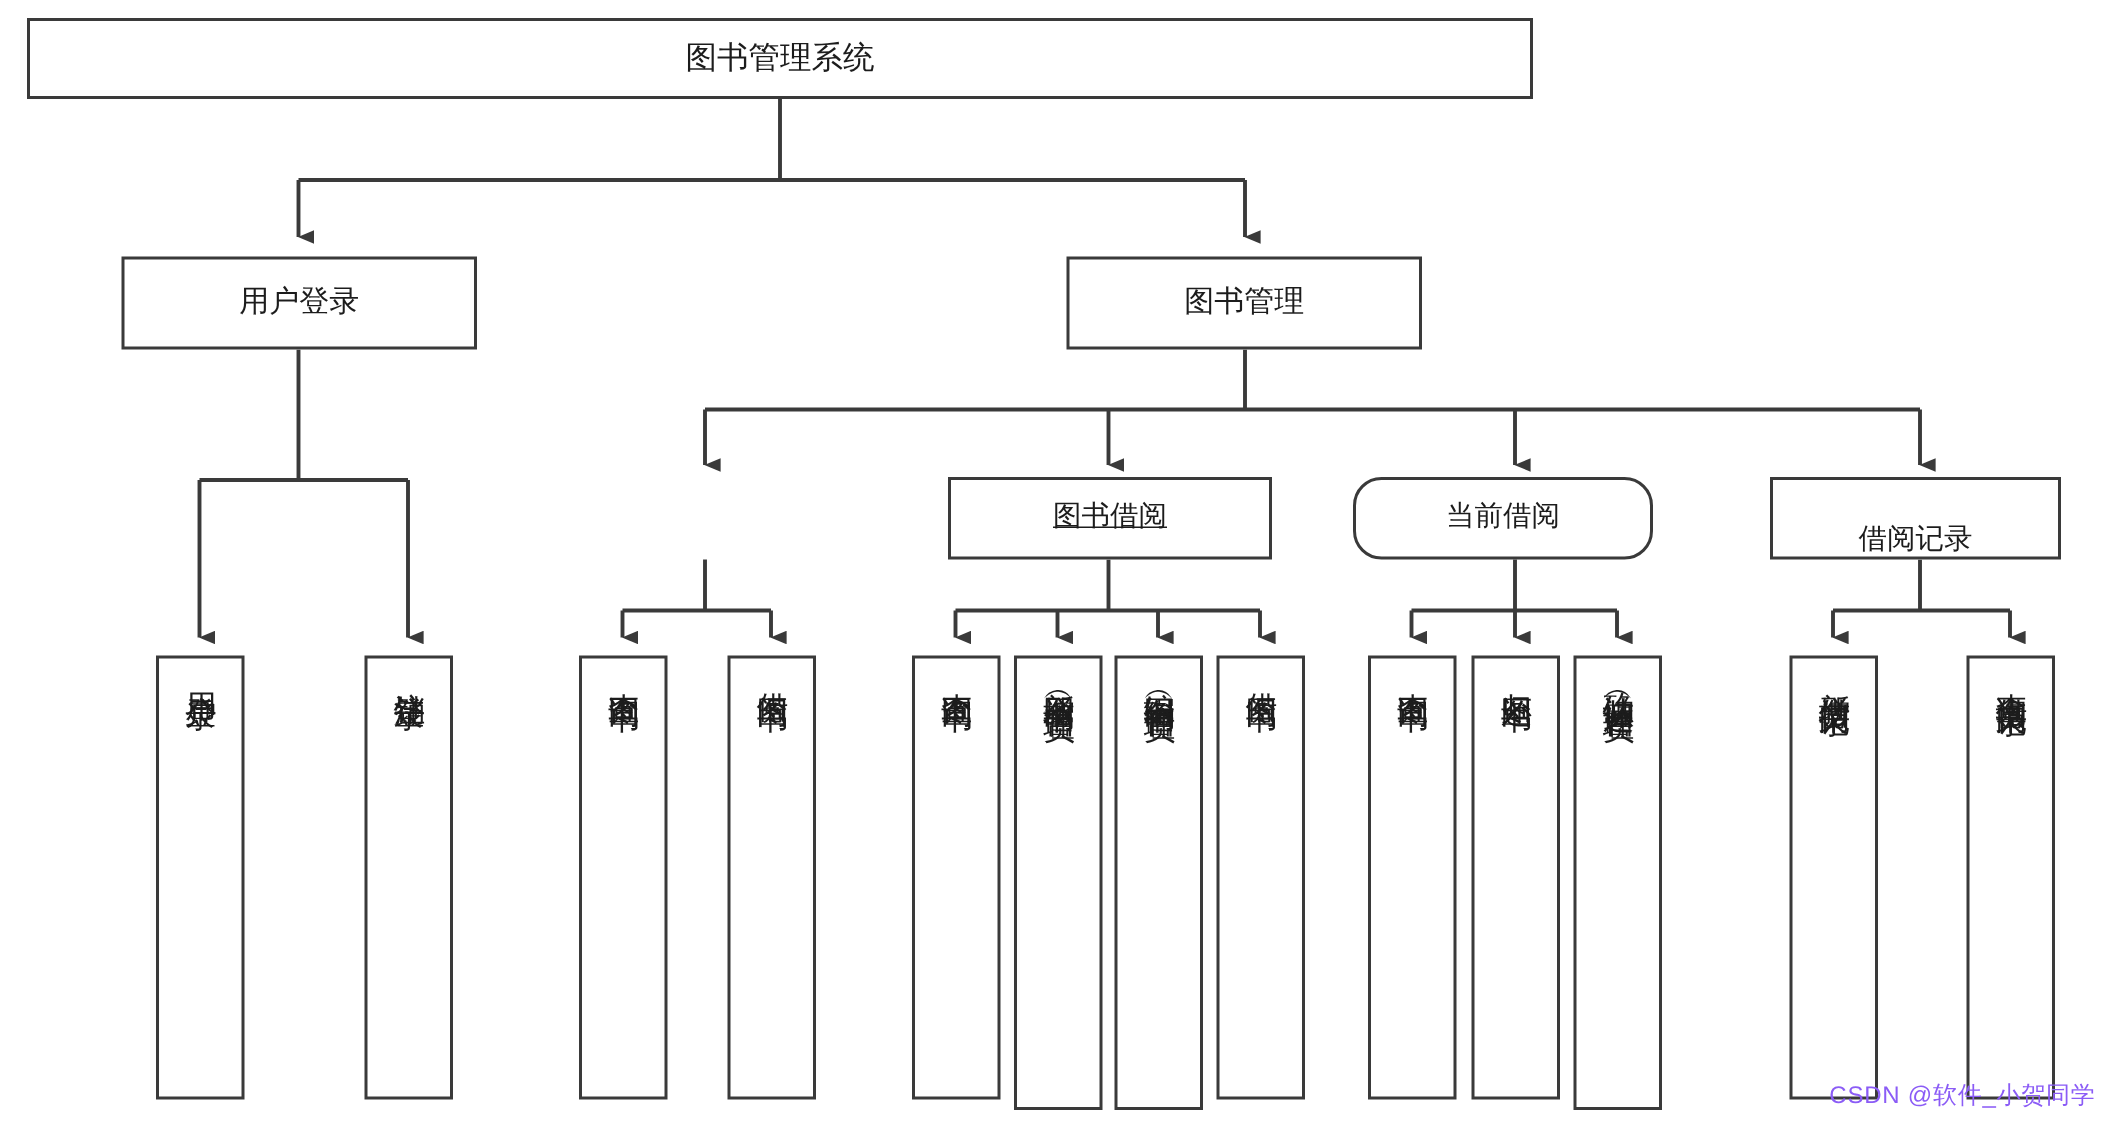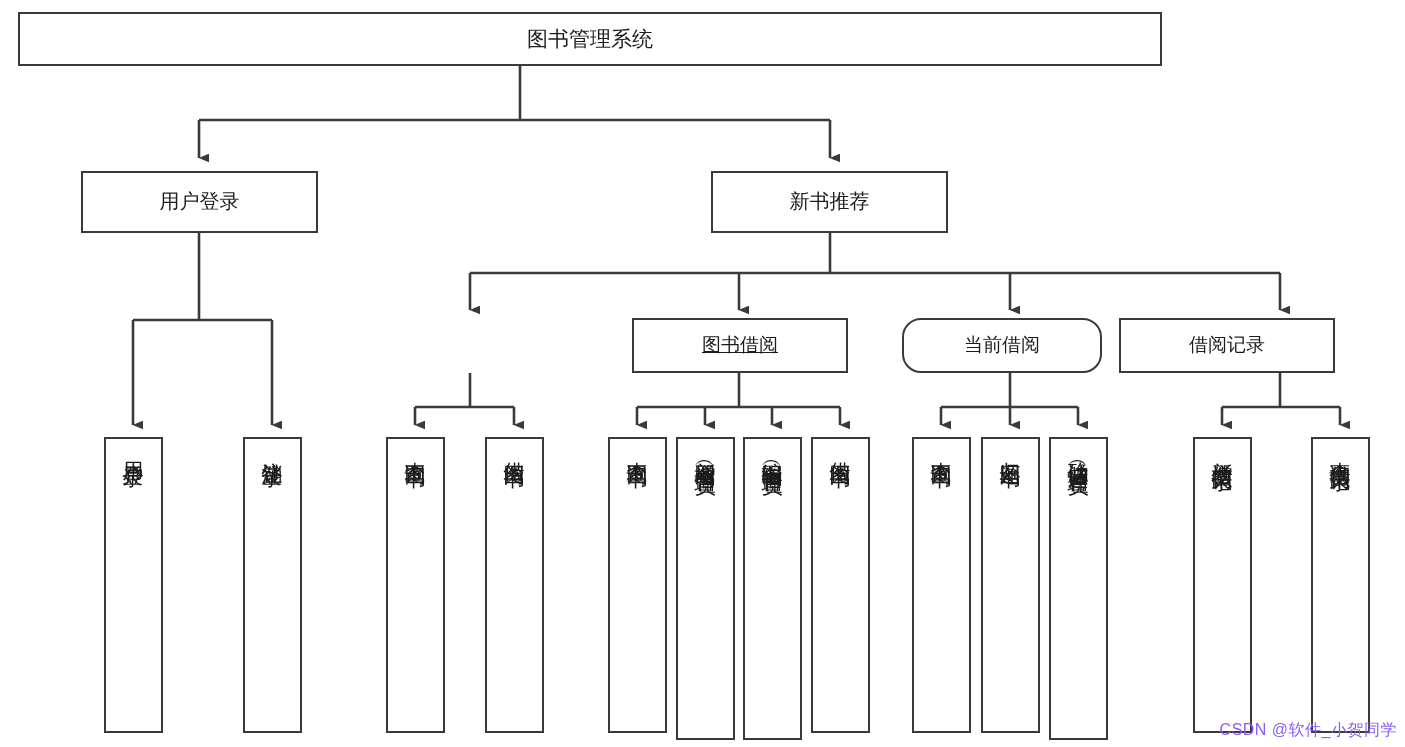--- a/index.html
+++ b/index.html
@@ -121,38 +121,38 @@
       <path d="M1010,407 L1010,425" marker-end="url(#arrowhead)"></path>
       <path d="M1078,407 L1078,425" marker-end="url(#arrowhead)"></path>
 
       <path d="M1280,373 L1280,407"></path>
       <path d="M1222,407 L1340,407"></path>
       <path d="M1222,407 L1222,425" marker-end="url(#arrowhead)"></path>
       <path d="M1340,407 L1340,425" marker-end="url(#arrowhead)"></path>
     </g>
   </svg>
 
-  <div class="node root" style="left:18px; top:12px; width:1144px; height:54px;">
+  <div class="node root" style="left:18px; top:12px; width:1004px; height:54px;">
     <span class="node-label">图书管理系统</span>
   </div>
 
   <div class="node level2" style="left:81px; top:171px; width:237px; height:62px;">
     <span class="node-label">用户登录</span>
   </div>
   <div class="node level2" style="left:711px; top:171px; width:237px; height:62px;">
-    <span class="node-label">新书推荐</span>
+    <span class="node-label">图书管理</span>
   </div>
 
   <div class="node level3" style="left:632px; top:318px; width:216px; height:55px;text-decoration:underline;">
     <span class="node-label">图书借阅</span>
   </div>
   <div class="node level3" style="left:902px; top:318px; width:200px; height:55px;border-radius:19px;">
     <span class="node-label">当前借阅</span>
   </div>
-  <div class="node level3" style="left:1119px; top:318px; width:216px; height:55px;">
+  <div class="node level3" style="left:1180px; top:318px; width:194px; height:55px;align-items:flex-end;">
     <span class="node-label">借阅记录</span>
   </div>
 
   <div class="node leaf" style="left:104px; top:437px; width:59px; height:296px;">
     <span class="node-label">用户登录</span>
   </div>
   <div class="node leaf" style="left:243px; top:437px; width:59px; height:296px;">
     <span class="node-label">注销登录</span>
   </div>
 

